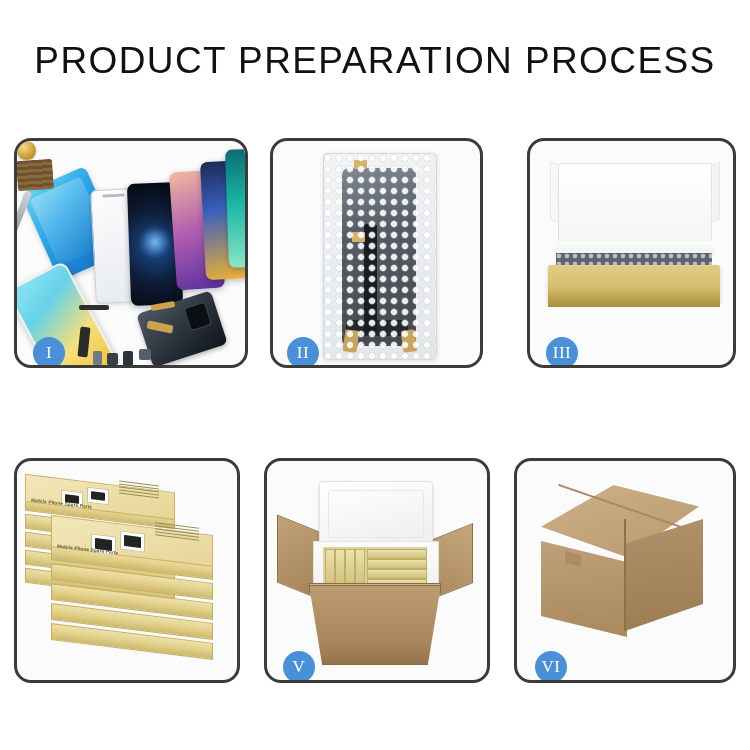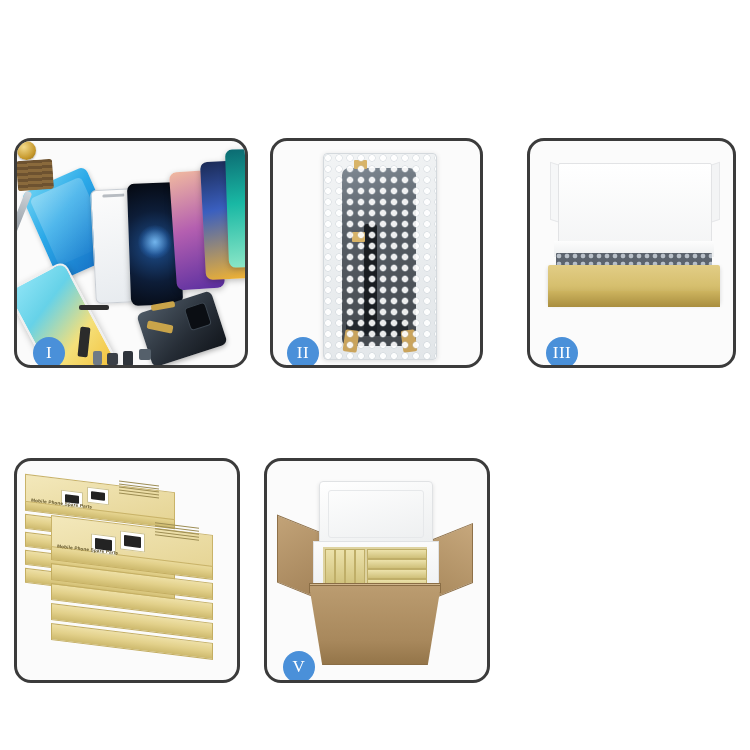--- a/index.html
+++ b/index.html
@@ -367,20 +367,21 @@
   #p6-tape-b{left:50px;top:148px;width:16px;height:12px;transform:skewY(14deg);}
   #p6-edge{
     position:absolute;left:107px;top:58px;width:2px;height:112px;
     background:#8f7149;
   }
 </style>
 </head>
 <body>
 
 <div id="header">
+  <h1 id="page-title">PRODUCT PREPARATION PROCESS</h1>
 </div>
 
 <div id="panel-grid">
 
   <div class="panel" id="panel-1">
     <div class="panel-media">
       <div class="ph" id="p1-phone-blue"></div>
       <div class="ph" id="p1-glass"></div>
       <div class="ph" id="p1-phone-dark"></div>
       <div class="ph" id="p1-phone-purple"></div>
@@ -495,14 +496,26 @@
         <div class="p5-slab" style="left:44px;top:12px;width:58px;height:8px;"></div>
         <div class="p5-slab" style="left:44px;top:22px;width:58px;height:8px;"></div>
         <div class="p5-slab" style="left:44px;top:32px;width:58px;height:7px;"></div>
       </div>
       <div id="p5-box-rim"></div>
       <div id="p5-box"></div>
     </div>
     <div class="panel-badge" id="badge-5">V</div>
   </div>
 
+  <div class="panel" id="panel-6">
+    <div class="panel-media">
+      <div id="p6-top"></div>
+      <div id="p6-top-seam"></div>
+      <div id="p6-front"></div>
+      <div id="p6-side"></div>
+      <div id="p6-edge"></div>
+      <div class="p6-tape" id="p6-tape-a"></div>
+      <div class="p6-tape" id="p6-tape-b"></div>
+    </div>
+    <div class="panel-badge" id="badge-6">VI</div>
+  </div>
 
 </div>
 
 </body></html>

